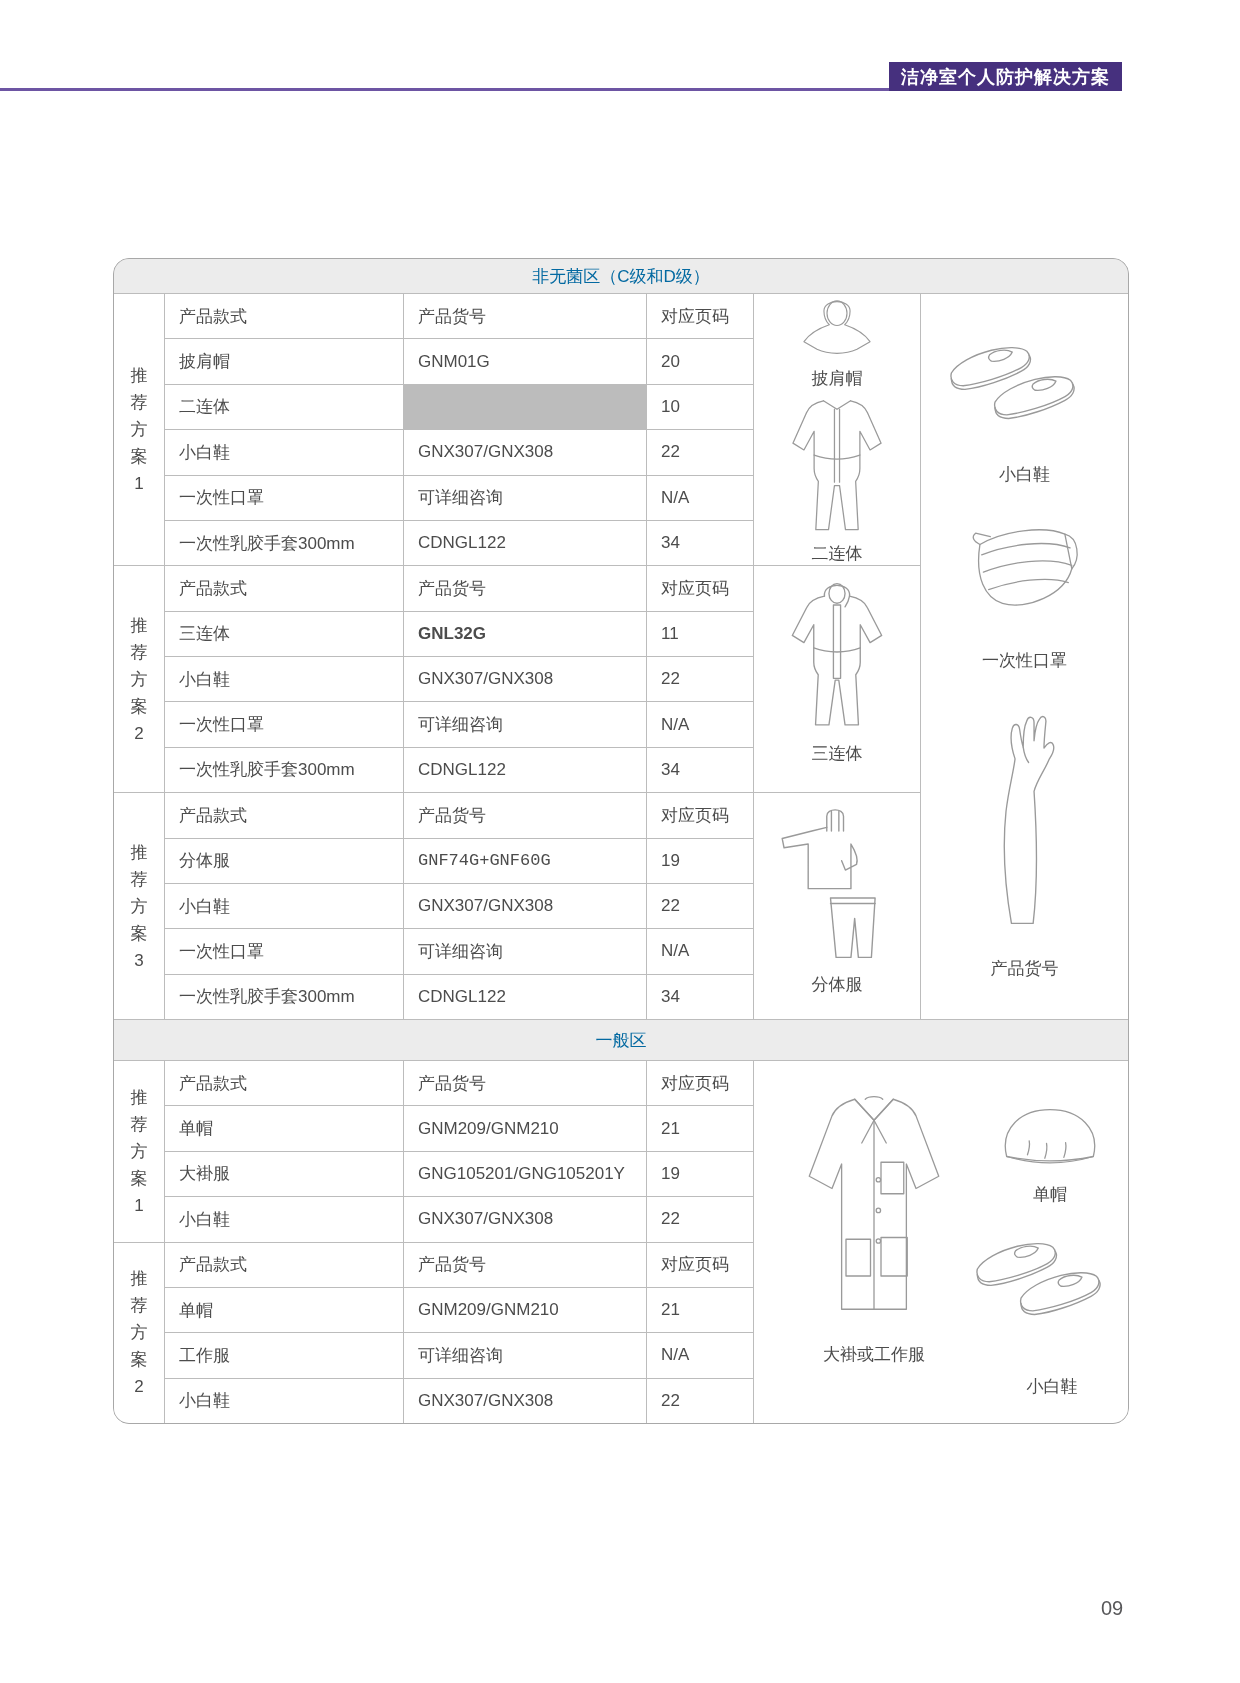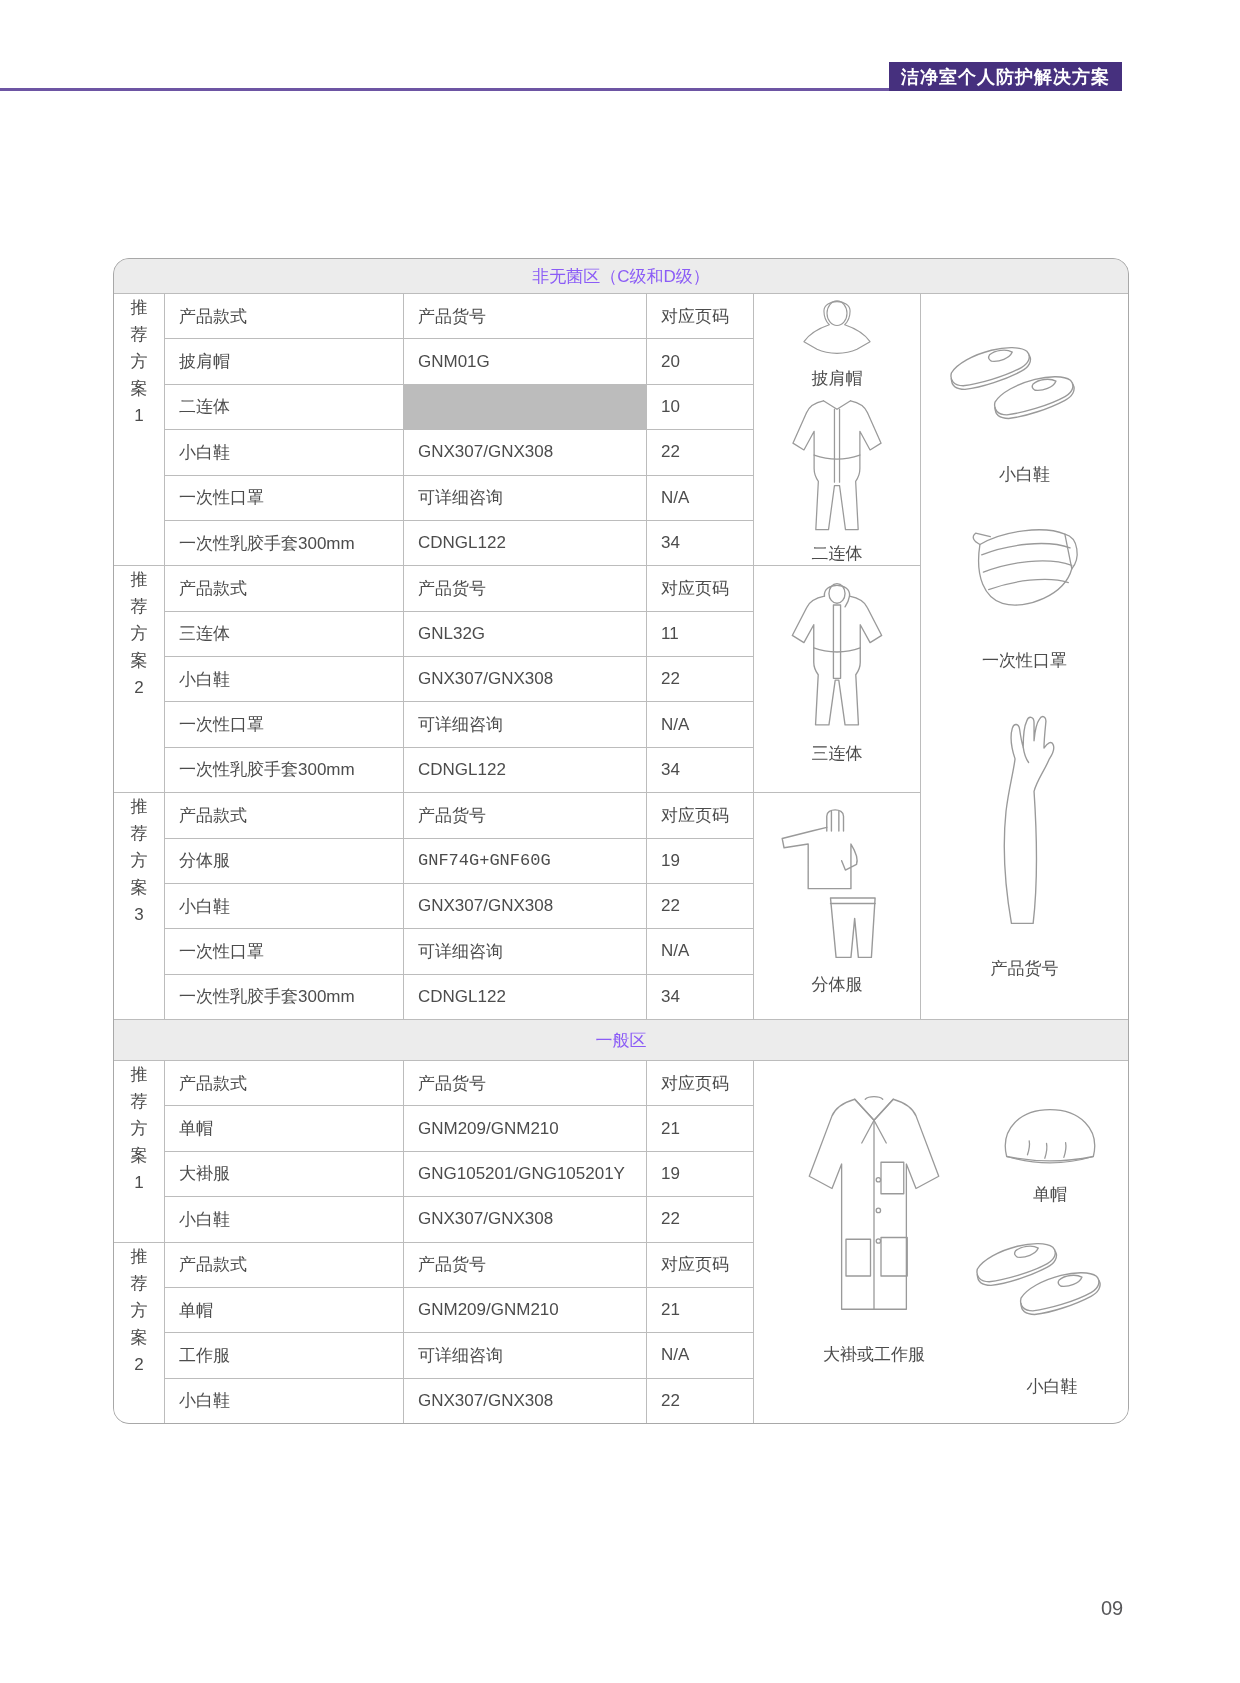--- a/index.html
+++ b/index.html
@@ -17,24 +17,24 @@
   .page-number{position:absolute;left:1092px;top:1597px;width:40px;font-size:20px;color:#58585a;text-align:center;}
 
   
   .sheet{
     position:absolute;left:113px;top:258px;width:1014px;height:1164px;
     display:grid;
     grid-template-columns:50px 238px 242px 106px 166px 1fr;
     grid-template-rows:34px repeat(16,1fr) 40px repeat(8,1fr);
     gap:1px;background:#bcbcbc;border:1px solid #a8a8a8;border-radius:16px;overflow:hidden;
   }
-  .band{grid-column:1/-1;background:#ececec;display:flex;align-items:center;justify-content:center;font-size:17px;color:#8b5cf6;}
+  .band{grid-column:1/-1;background:#ececec;display:flex;align-items:center;justify-content:center;font-size:17px;color:#0369a1;}
   .cell{background:#fff;display:flex;align-items:center;padding-left:14px;font-size:17px;color:#4c4c4c;white-space:nowrap;overflow:hidden;}
   .c2{grid-column:2;}.c3{grid-column:3;}.c4{grid-column:4;}
-  .plan-cell{grid-column:1;background:#fff;display:flex;align-items:flex-start;justify-content:center;}
+  .plan-cell{grid-column:1;background:#fff;display:flex;align-items:center;justify-content:center;}
   .plan-label-text{width:19px;word-break:break-all;line-height:27px;font-size:17px;text-align:center;color:#4c4c4c;}
   .illus-cell{background:#fff;display:flex;flex-direction:column;align-items:center;}
   .illus-label{font-size:17px;color:#4c4c4c;text-align:center;}
   .art{stroke:#9a9a9a;fill:none;stroke-width:1.5;stroke-linejoin:round;stroke-linecap:round;}
   .general-illus{position:relative;background:#fff;}
   .abs{position:absolute;}
 </style>
 </head>
 <body>
 
@@ -74,21 +74,21 @@
   <div class="cell c4" style="grid-row:7;">34</div>
 
   <div class="plan-cell" style="grid-row:8/13;">
     <div class="plan-label-text">推荐方案2</div>
   </div>
   <div class="cell c2" style="grid-row:8;">产品款式</div>
   <div class="cell c3" style="grid-row:8;">产品货号</div>
   <div class="cell c4" style="grid-row:8;">对应页码</div>
 
   <div class="cell c2" style="grid-row:9;">三连体</div>
-  <div class="cell c3" style="grid-row:9;">GNL32G</div>
+  <div class="cell c3" style="grid-row:9;font-weight:bold;">GNL32G</div>
   <div class="cell c4" style="grid-row:9;">11</div>
 
   <div class="cell c2" style="grid-row:10;">小白鞋</div>
   <div class="cell c3" style="grid-row:10;">GNX307/GNX308</div>
   <div class="cell c4" style="grid-row:10;">22</div>
 
   <div class="cell c2" style="grid-row:11;">一次性口罩</div>
   <div class="cell c3" style="grid-row:11;">可详细咨询</div>
   <div class="cell c4" style="grid-row:11;">N/A</div>
 

